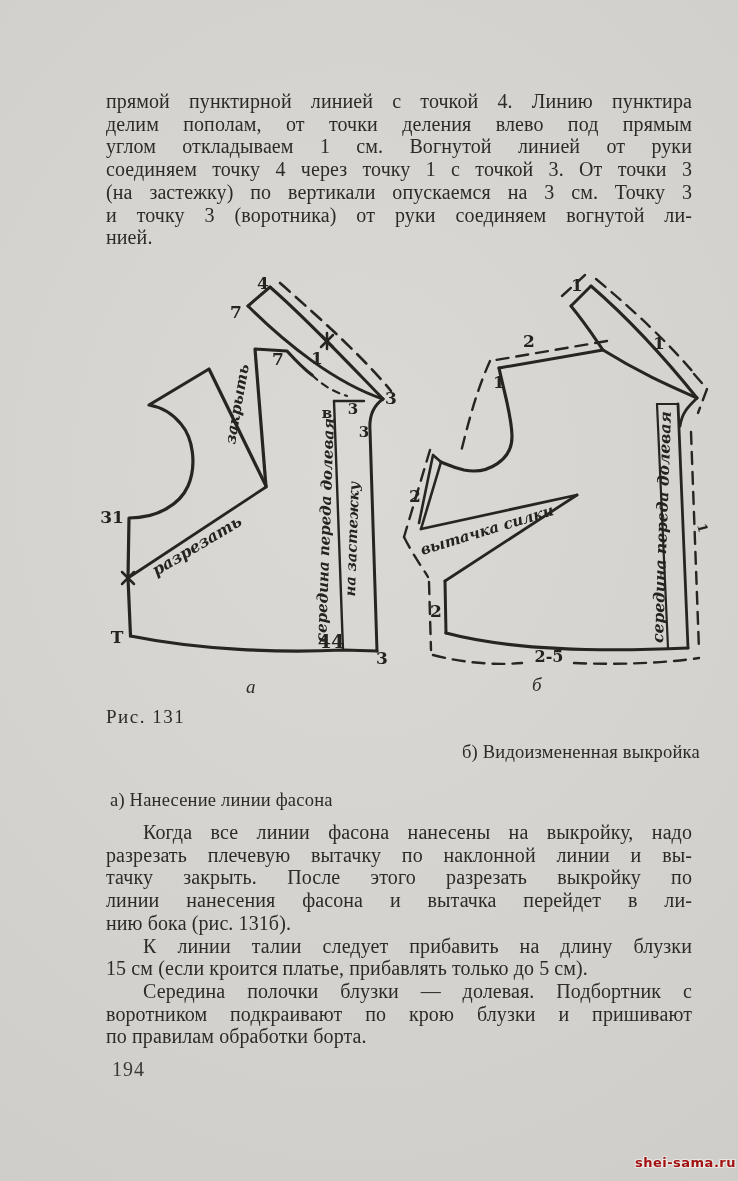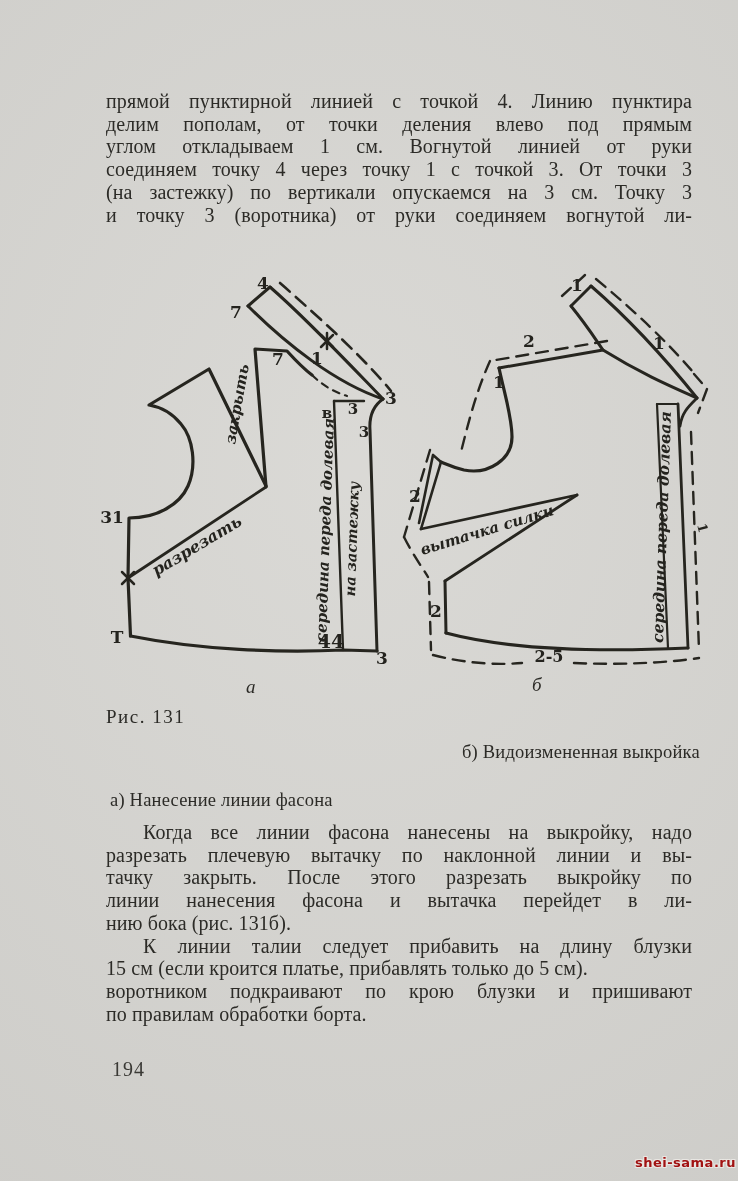--- a/index.html
+++ b/index.html
@@ -43,20 +43,21 @@
 
 <div class="page">
 
   <div class="bodytext" style="top:90px;">
     <div class="line">прямой пунктирной линией с точкой 4. Линию пунктира</div>
     <div class="line">делим пополам, от точки деления влево под прямым</div>
     <div class="line">углом откладываем 1 см. Вогнутой линией от руки</div>
     <div class="line">соединяем точку 4 через точку 1 с точкой 3. От точки 3</div>
     <div class="line">(на застежку) по вертикали опускаемся на 3 см. Точку 3</div>
     <div class="line">и точку 3 (воротника) от руки соединяем вогнутой ли-</div>
+    <div class="line end">нией.</div>
   </div>
 
   <svg class="figure-svg" width="738" height="440" viewBox="0 260 738 440">
 
     <g>
 
       <path class="ink" stroke-width="3.2" d="M130.5,636 L128,578 L129,518 C158,518 180,504 188,486 C197,465 193,438 181,424 C172,413 161,407 149,405 L209,369 L266,486"></path>
       <path class="ink" stroke-width="3.2" d="M266,487 L255,349 L287,351 C297,362 304,369 312,375"></path>
 
       <path class="ink" stroke-width="2.4" d="M334,401 L343,650"></path>
@@ -155,20 +156,21 @@
   <div class="fig-sub" style="left:462px; top:742px;">б) Видоизмененная выкройка</div>
 
   <div class="bodytext" style="top:821px;">
     <div class="line indent">Когда все линии фасона нанесены на выкройку, надо</div>
     <div class="line">разрезать плечевую вытачку по наклонной линии и вы-</div>
     <div class="line">тачку закрыть. После этого разрезать выкройку по</div>
     <div class="line">линии нанесения фасона и вытачка перейдет в ли-</div>
     <div class="line end">нию бока (рис. 131б).</div>
     <div class="line indent">К линии талии следует прибавить на длину блузки</div>
     <div class="line end">15 см (если кроится платье, прибавлять только до 5 см).</div>
+    <div class="line indent">Середина полочки блузки — долевая. Подбортник с</div>
     <div class="line">воротником подкраивают по крою блузки и пришивают</div>
     <div class="line end">по правилам обработки борта.</div>
   </div>
 
   <div class="page-number">194</div>
   <div class="watermark">shei-sama.ru</div>
 
 </div>
 
 </body></html>

